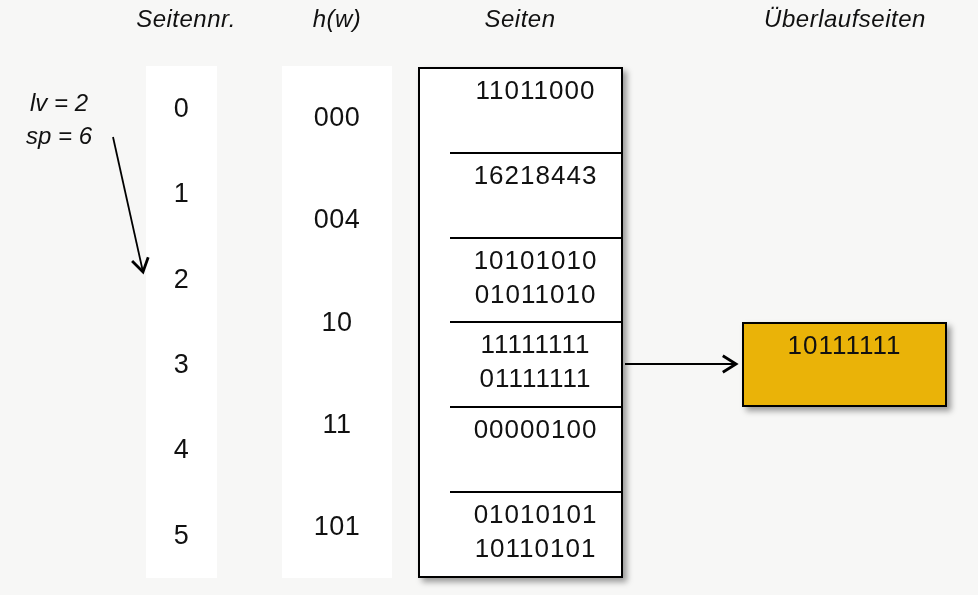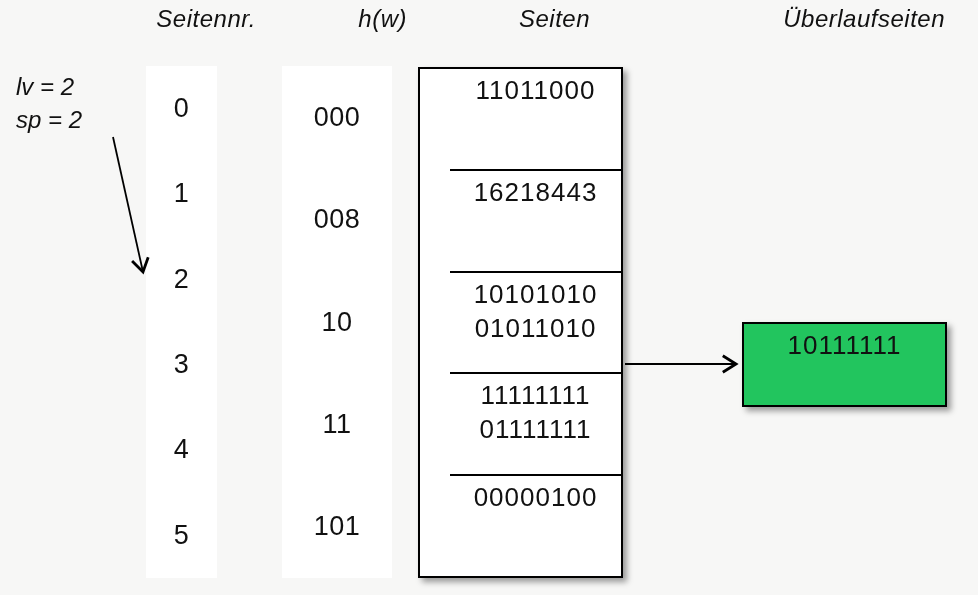--- a/index.html
+++ b/index.html
@@ -12,39 +12,39 @@
     font-family: "Liberation Sans", sans-serif;
     color: #111;
     overflow: hidden;
   }
 
   
   .col-header {
     position: absolute;
     top: 5px;
     height: 30px;
-    text-align: right;
+    text-align: center;
     font-style: italic;
     font-size: 24px;
     font-weight: 500;
     letter-spacing: 0.5px;
     white-space: nowrap;
   }
   .hdr-seitennr { left: 116px; width: 140px; }
   .hdr-hw       { left: 267px; width: 140px; }
   .hdr-seiten   { left: 450px; width: 140px; }
   .hdr-ueberlauf{ left: 745px; width: 200px; }
 
   
   .annotation {
     position: absolute;
     left: 16px;
-    top: 70px;
+    top: 86px;
     width: 86px;
-    text-align: left;
+    text-align: center;
     font-style: italic;
     font-size: 24px;
     line-height: 33px;
     white-space: nowrap;
   }
 
   
   .white-col {
     position: absolute;
     top: 66px;
@@ -89,21 +89,21 @@
   }
   .seiten-cell:last-child { border-bottom: none; }
 
   
   .overflow-box {
     position: absolute;
     left: 742px;
     top: 322px;
     width: 205px;
     height: 85px;
-    background: #22c55e;
+    background: #eab308;
     border: 2px solid #000;
     box-shadow: 4px 4px 6px rgba(0,0,0,0.38);
     text-align: center;
     padding-top: 4px;
     font-size: 26px;
     line-height: 34px;
     letter-spacing: 1px;
   }
 
   
@@ -120,35 +120,35 @@
 
 <div class="canvas">
 
   <div class="col-header hdr-seitennr">Seitennr.</div>
   <div class="col-header hdr-hw">h(w)</div>
   <div class="col-header hdr-seiten">Seiten</div>
   <div class="col-header hdr-ueberlauf">Überlaufseiten</div>
 
   <div class="annotation">
     <div>lv = 2</div>
-    <div>sp = 2</div>
+    <div>sp = 6</div>
   </div>
 
   <div class="white-col col-seitennr">
     <div class="val-cell">0</div>
     <div class="val-cell">1</div>
     <div class="val-cell">2</div>
     <div class="val-cell">3</div>
     <div class="val-cell">4</div>
     <div class="val-cell">5</div>
   </div>
 
   <div class="white-col col-hw">
     <div class="val-cell">000</div>
-    <div class="val-cell">008</div>
+    <div class="val-cell">004</div>
     <div class="val-cell">10</div>
     <div class="val-cell">11</div>
     <div class="val-cell">101</div>
   </div>
 
   <div class="seiten-table">
     <div class="seiten-cell">
       <div>11011000</div>
       <div></div>
     </div>
@@ -161,20 +161,24 @@
       <div>01011010</div>
     </div>
     <div class="seiten-cell">
       <div>11111111</div>
       <div>01111111</div>
     </div>
     <div class="seiten-cell">
       <div>00000100</div>
       <div></div>
     </div>
+    <div class="seiten-cell">
+      <div>01010101</div>
+      <div>10110101</div>
+    </div>
   </div>
 
   <div class="overflow-box">
     <div>10111111</div>
   </div>
 
   <svg class="arrow-layer" viewBox="0 0 978 595">
     <defs>
       <marker id="openArrow" viewBox="0 0 12 12" refX="10" refY="6" markerWidth="11" markerHeight="11" orient="auto-start-reverse">
         <path d="M2,1 L10,6 L2,11" fill="none" stroke="#000" stroke-width="1.7"></path>

